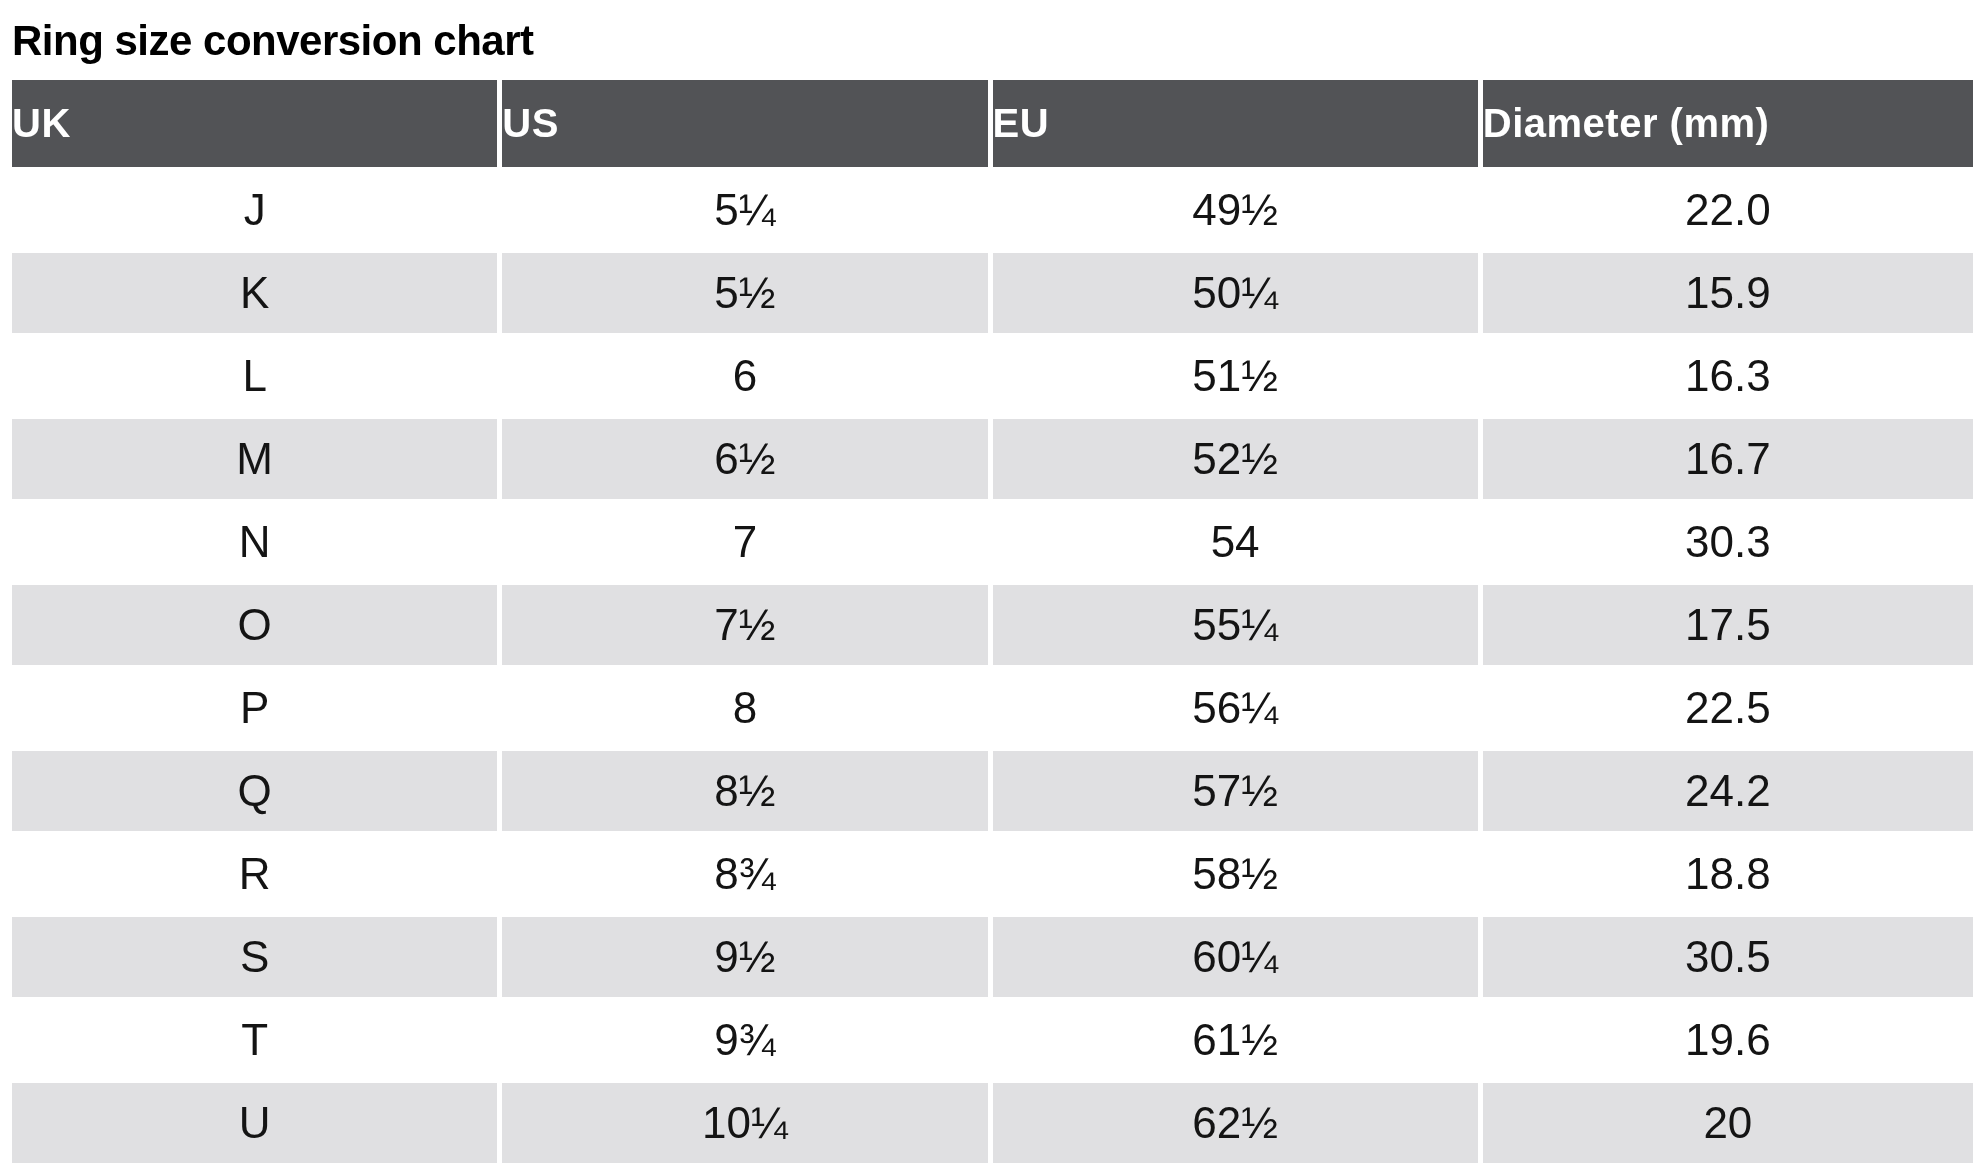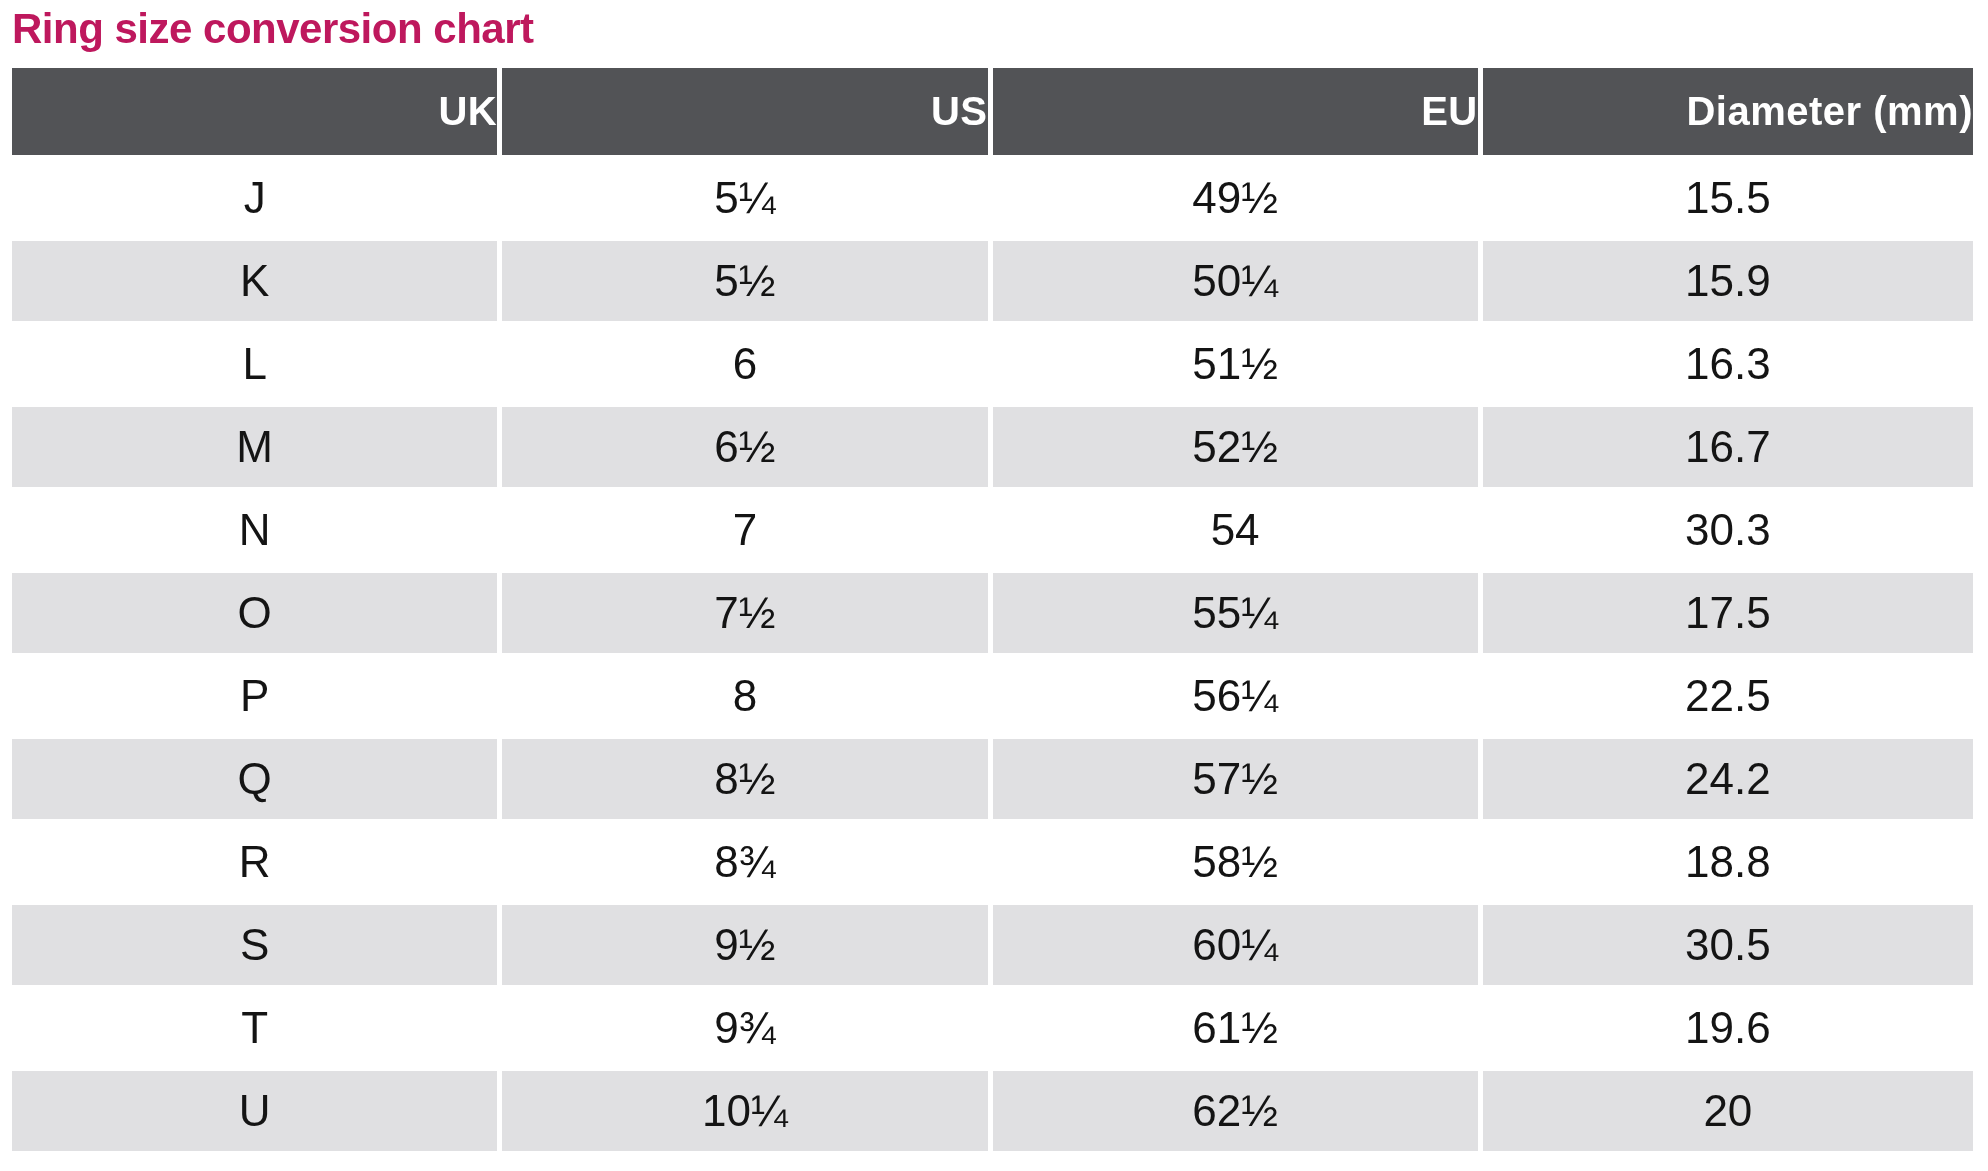--- a/index.html
+++ b/index.html
@@ -13,37 +13,37 @@
     width: 1988px;
     height: 1171px;
     background: #ffffff;
     padding: 2px 15px 0 12px;
     overflow: hidden;
   }
   .page-title {
     font-size: 42px;
     font-weight: bold;
     letter-spacing: -0.5px;
-    color: #be185d;
-    margin: 4px 0 16px 0;
+    color: #000000;
+    margin: 16px 0 16px 0;
     line-height: 1.1;
   }
   table.ring-table {
     width: 1961px;
     border-collapse: separate;
     border-spacing: 0;
     table-layout: fixed;
   }
   table.ring-table th {
     background: #525356;
     color: #ffffff;
     font-size: 40px;
     font-weight: bold;
     height: 90px;
-    text-align: right;
+    text-align: left;
     vertical-align: middle;
     border-right: 5px solid #ffffff;
     border-bottom: 3px solid #ffffff;
     letter-spacing: 0.5px;
   }
   table.ring-table th:last-child { border-right: none; margin-left: 20px; }
   table.ring-table td {
     font-size: 44px;
     font-weight: normal;
     height: 83px;
@@ -69,21 +69,21 @@
           <th>US</th>
           <th>EU</th>
           <th>Diameter (mm)</th>
         </tr>
     </thead>
     <tbody>
         <tr>
           <td>J</td>
           <td>5¼</td>
           <td>49½</td>
-          <td>15.5</td>
+          <td>22.0</td>
         </tr>
         <tr>
           <td>K</td>
           <td>5½</td>
           <td>50¼</td>
           <td>15.9</td>
         </tr>
         <tr>
           <td>L</td>
           <td>6</td>

